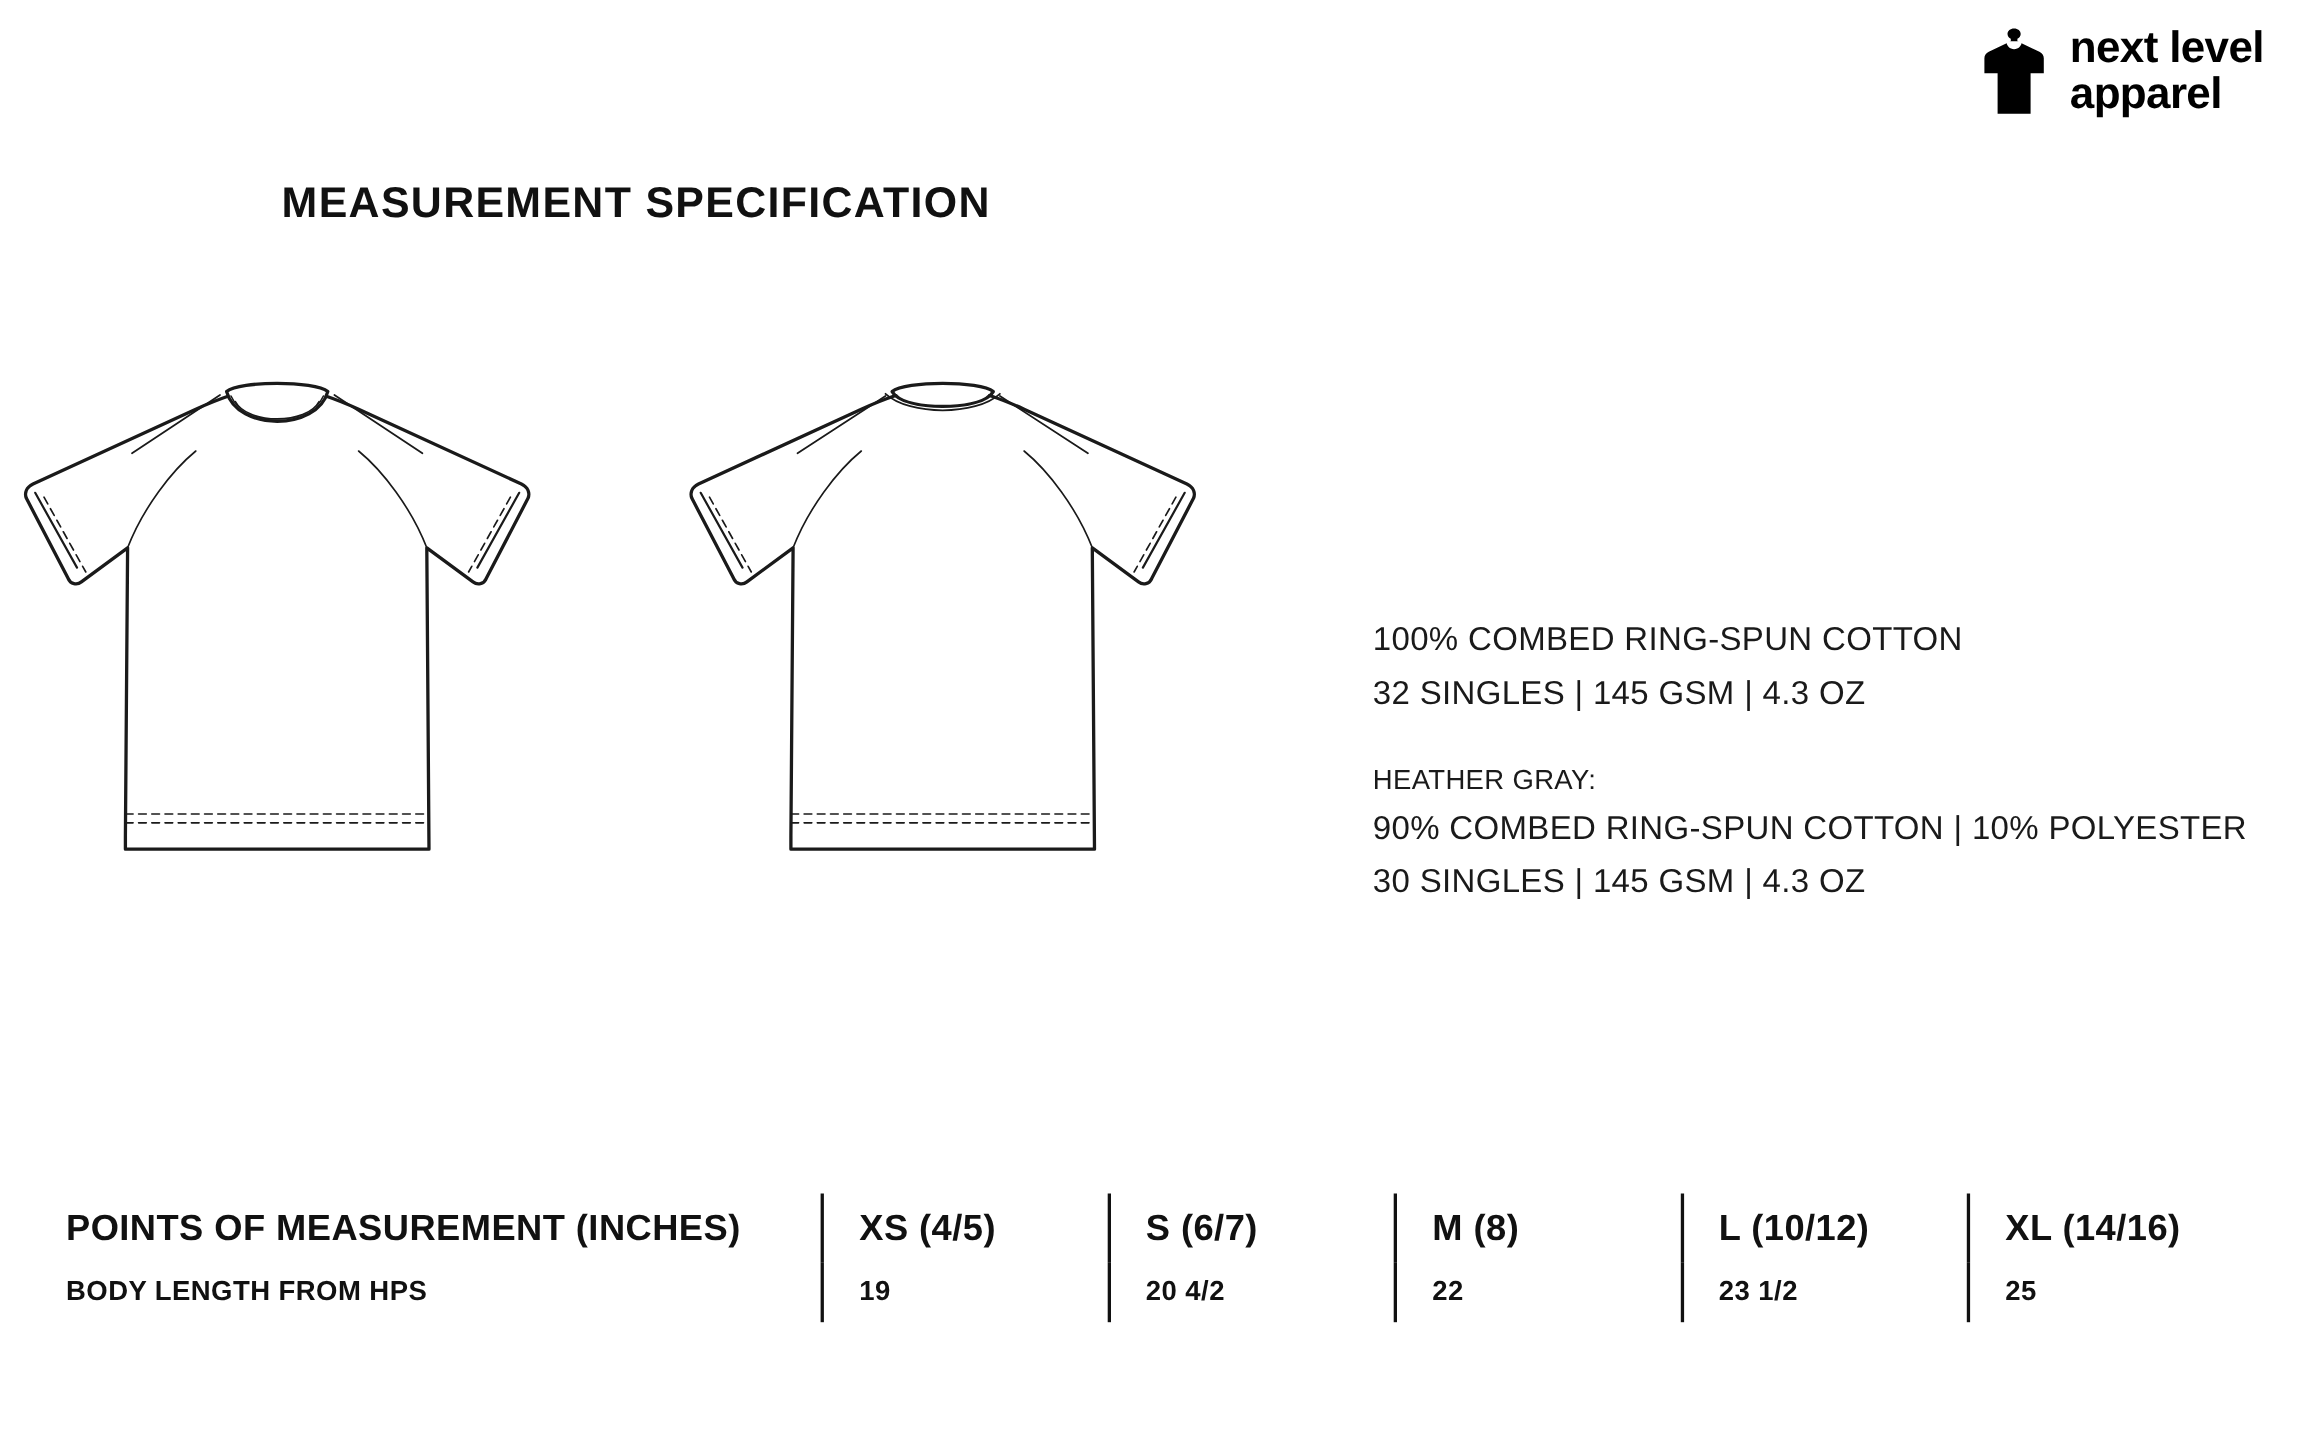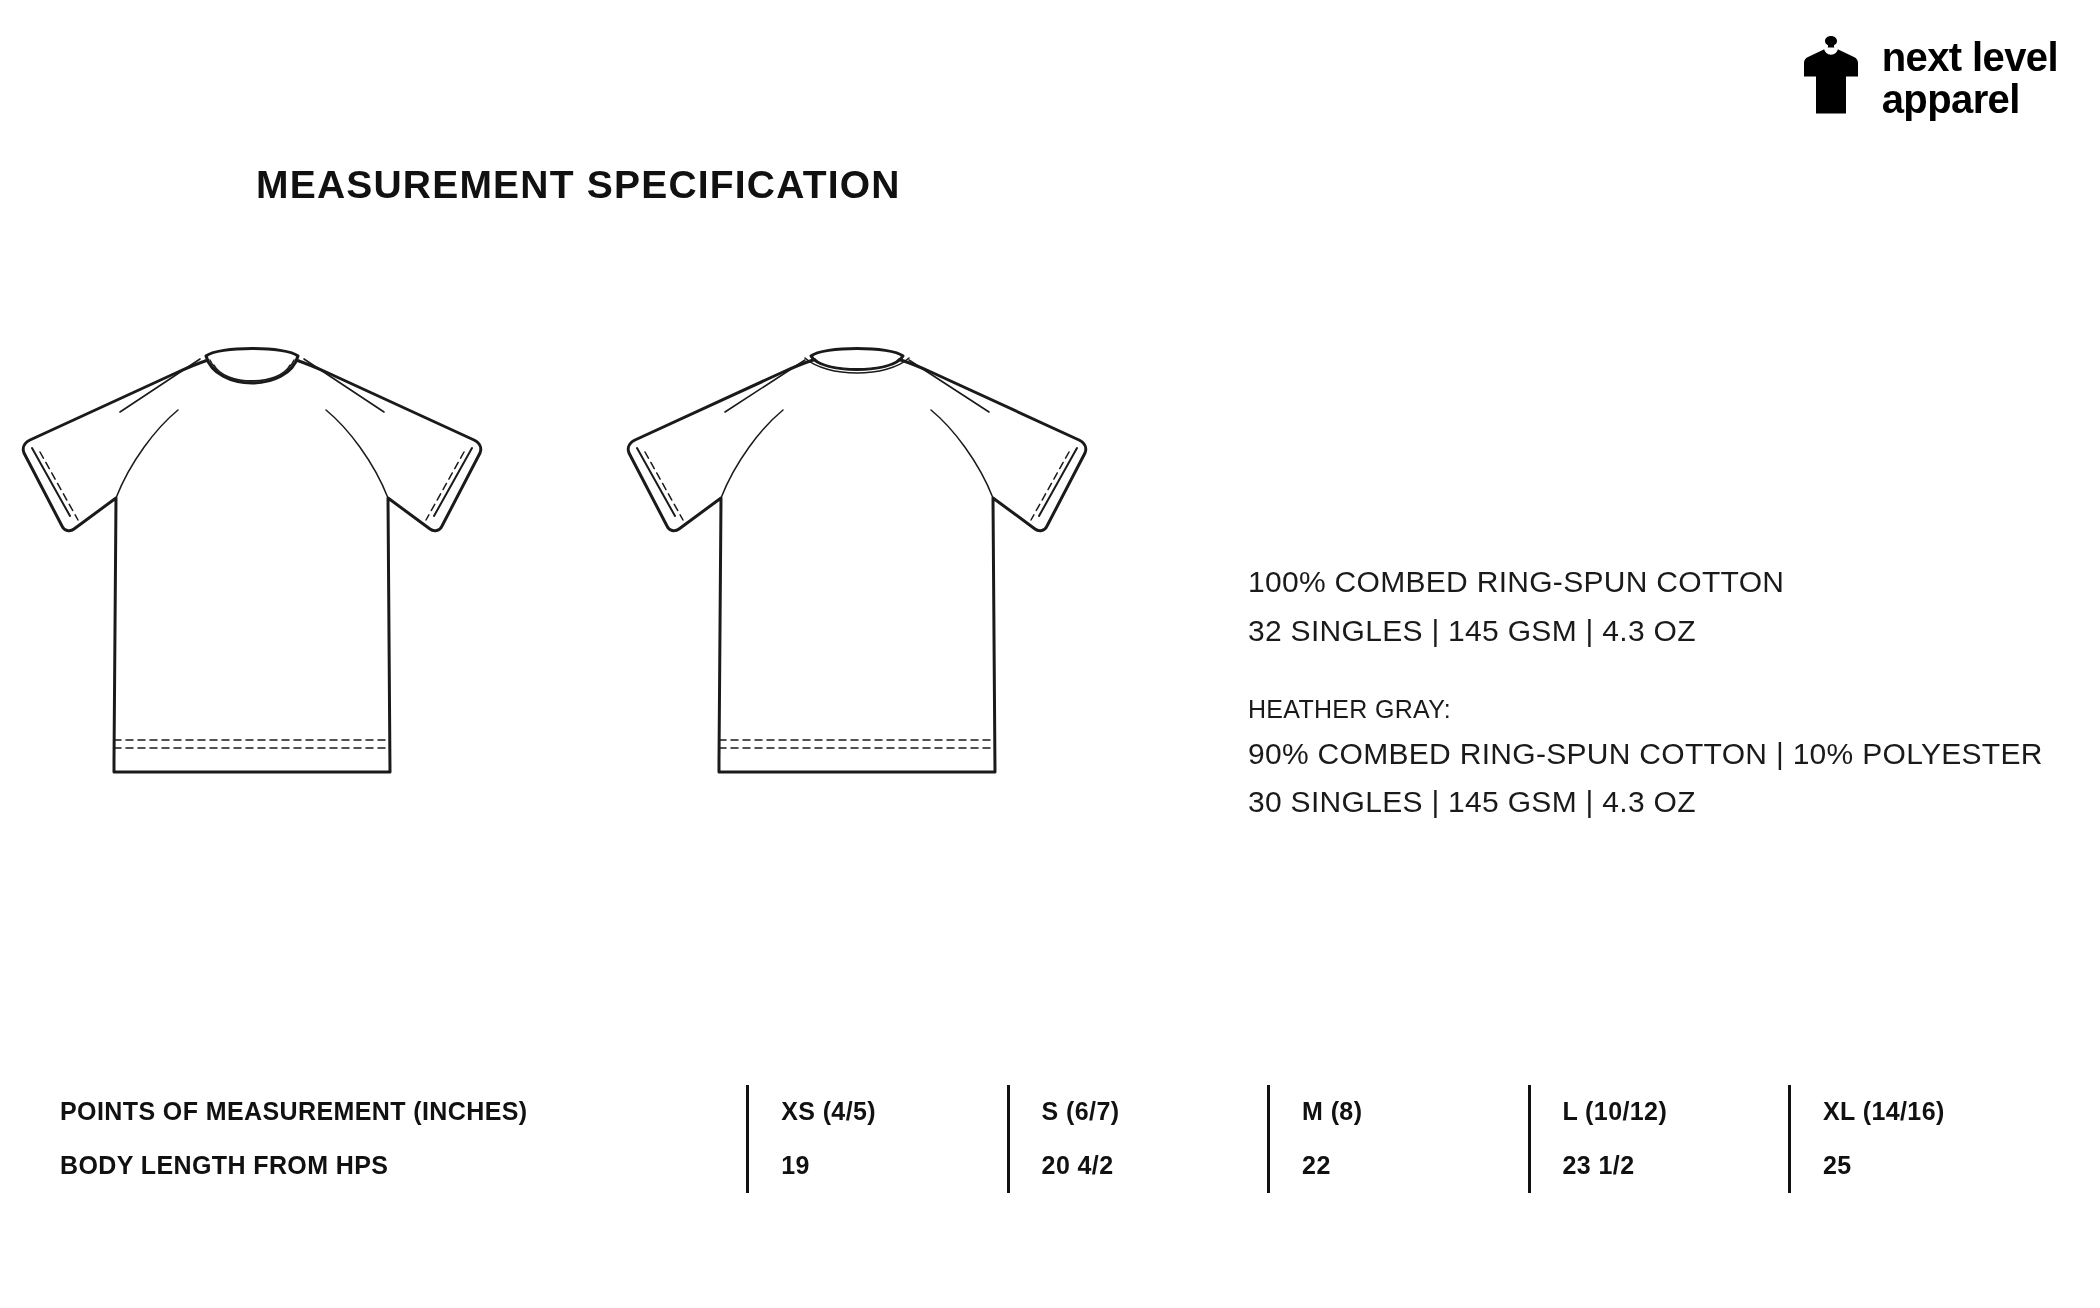--- a/index.html
+++ b/index.html
@@ -13,24 +13,24 @@
     position: relative;
     width: 2100px;
     height: 1308px;
     background: #ffffff;
     overflow: hidden;
   }
 
   
   .logo {
     position: absolute;
-    top: 34px;
+    top: 20px;
     right: 42px;
     display: flex;
-    align-items: flex-start;
+    align-items: flex-end;
     gap: 14px;
   }
   .logo-mark { width: 74px; height: 82px; flex: none; }
   .logo-text {
     font-weight: bold;
     font-size: 40px;
     line-height: 1.05;
     letter-spacing: -0.6px;
     color: #000;
     padding-top: 2px;
@@ -96,21 +96,21 @@
     font-weight: bold;
     letter-spacing: 0.4px;
     padding: 12px 0 13px 0;
     color: #111;
     vertical-align: middle;
     white-space: nowrap;
   }
   th.pom, td.pom { width: 660px; padding-right: 20px; }
   .col { width: 250px; padding-left: 32px; border-left: 3px solid #111; }
   .col.first { border-left: 3px solid #111; }
-  tr.row-pom th { font-size: 25px; }
+  tr.row-pom th { font-size: 33px; }
 </style>
 </head>
 <body>
 
 <div class="page">
 
   <div class="logo">
     <svg class="logo-mark" viewBox="0 0 74 82">
       <path d="M37 2 c-3.5 0 -6 2.2 -6 5 0 2.2 1.4 3.4 3 4.3 l0 2.2 -20 9.5 c-2.6 1.2 -4 3.3 -4 6.0 l0 13.5 12 0 0 37 30 0 0 -37 12 0 0 -13.5 c0 -2.7 -1.4 -4.8 -4 -6.0 l-20 -9.5 0 -2.2 c1.6 -0.9 3 -2.1 3 -4.3 0 -2.8 -2.5 -5 -6 -5 z" fill="#000" stroke="none"></path>
       <path d="M30 13.5 c0 4.2 3.2 7.2 7 7.2 3.8 0 7 -3 7 -7.2" fill="#fff" stroke="none"></path>

